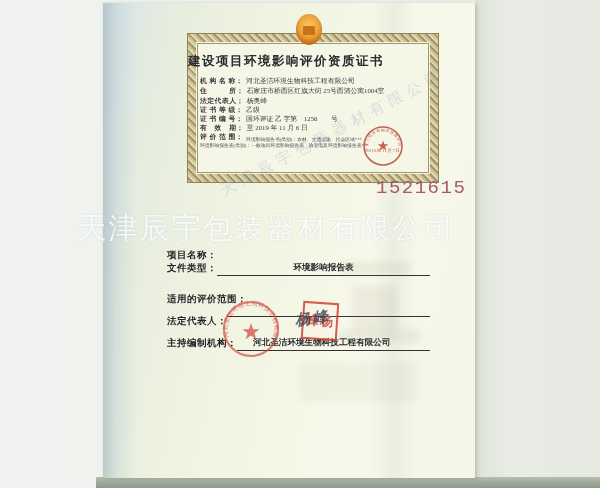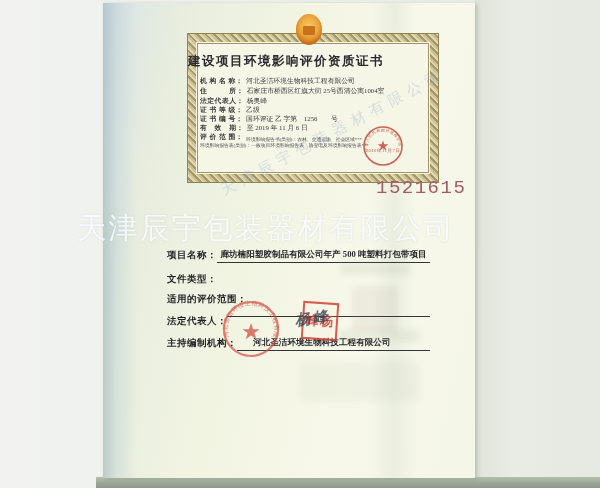--- a/index.html
+++ b/index.html
@@ -143,24 +143,24 @@
   </svg>
   <div class="cert-seal-date">2016年11月7日</div>
 
   <div class="serial">1521615</div>
 
   <div class="watermark-diag">天津辰宇包装器材有限公司</div>
   <div class="watermark-main">天津辰宇包装器材有限公司</div>
 
   <div class="frow" style="top:249px">
     <span class="flabel">项目名称：</span>
-    <span class="fvalue">廊坊楠阳塑胶制品有限公司年产 500 吨塑料打包带项目</span>
   </div>
-  <div class="frow" style="top:273px">
+  <div class="frow" style="top:262px">
     <span class="flabel">文件类型：</span>
+    <span class="fvalue">环境影响报告表</span>
   </div>
   <div class="frow" style="top:293px">
     <span class="flabel">适用的评价范围：</span>
   </div>
   <div class="frow" style="top:315px">
     <span class="flabel">法定代表人：</span>
     <span class="fvalue"></span>
   </div>
   <div class="frow" style="top:337px">
     <span class="flabel">主持编制机构：</span>

